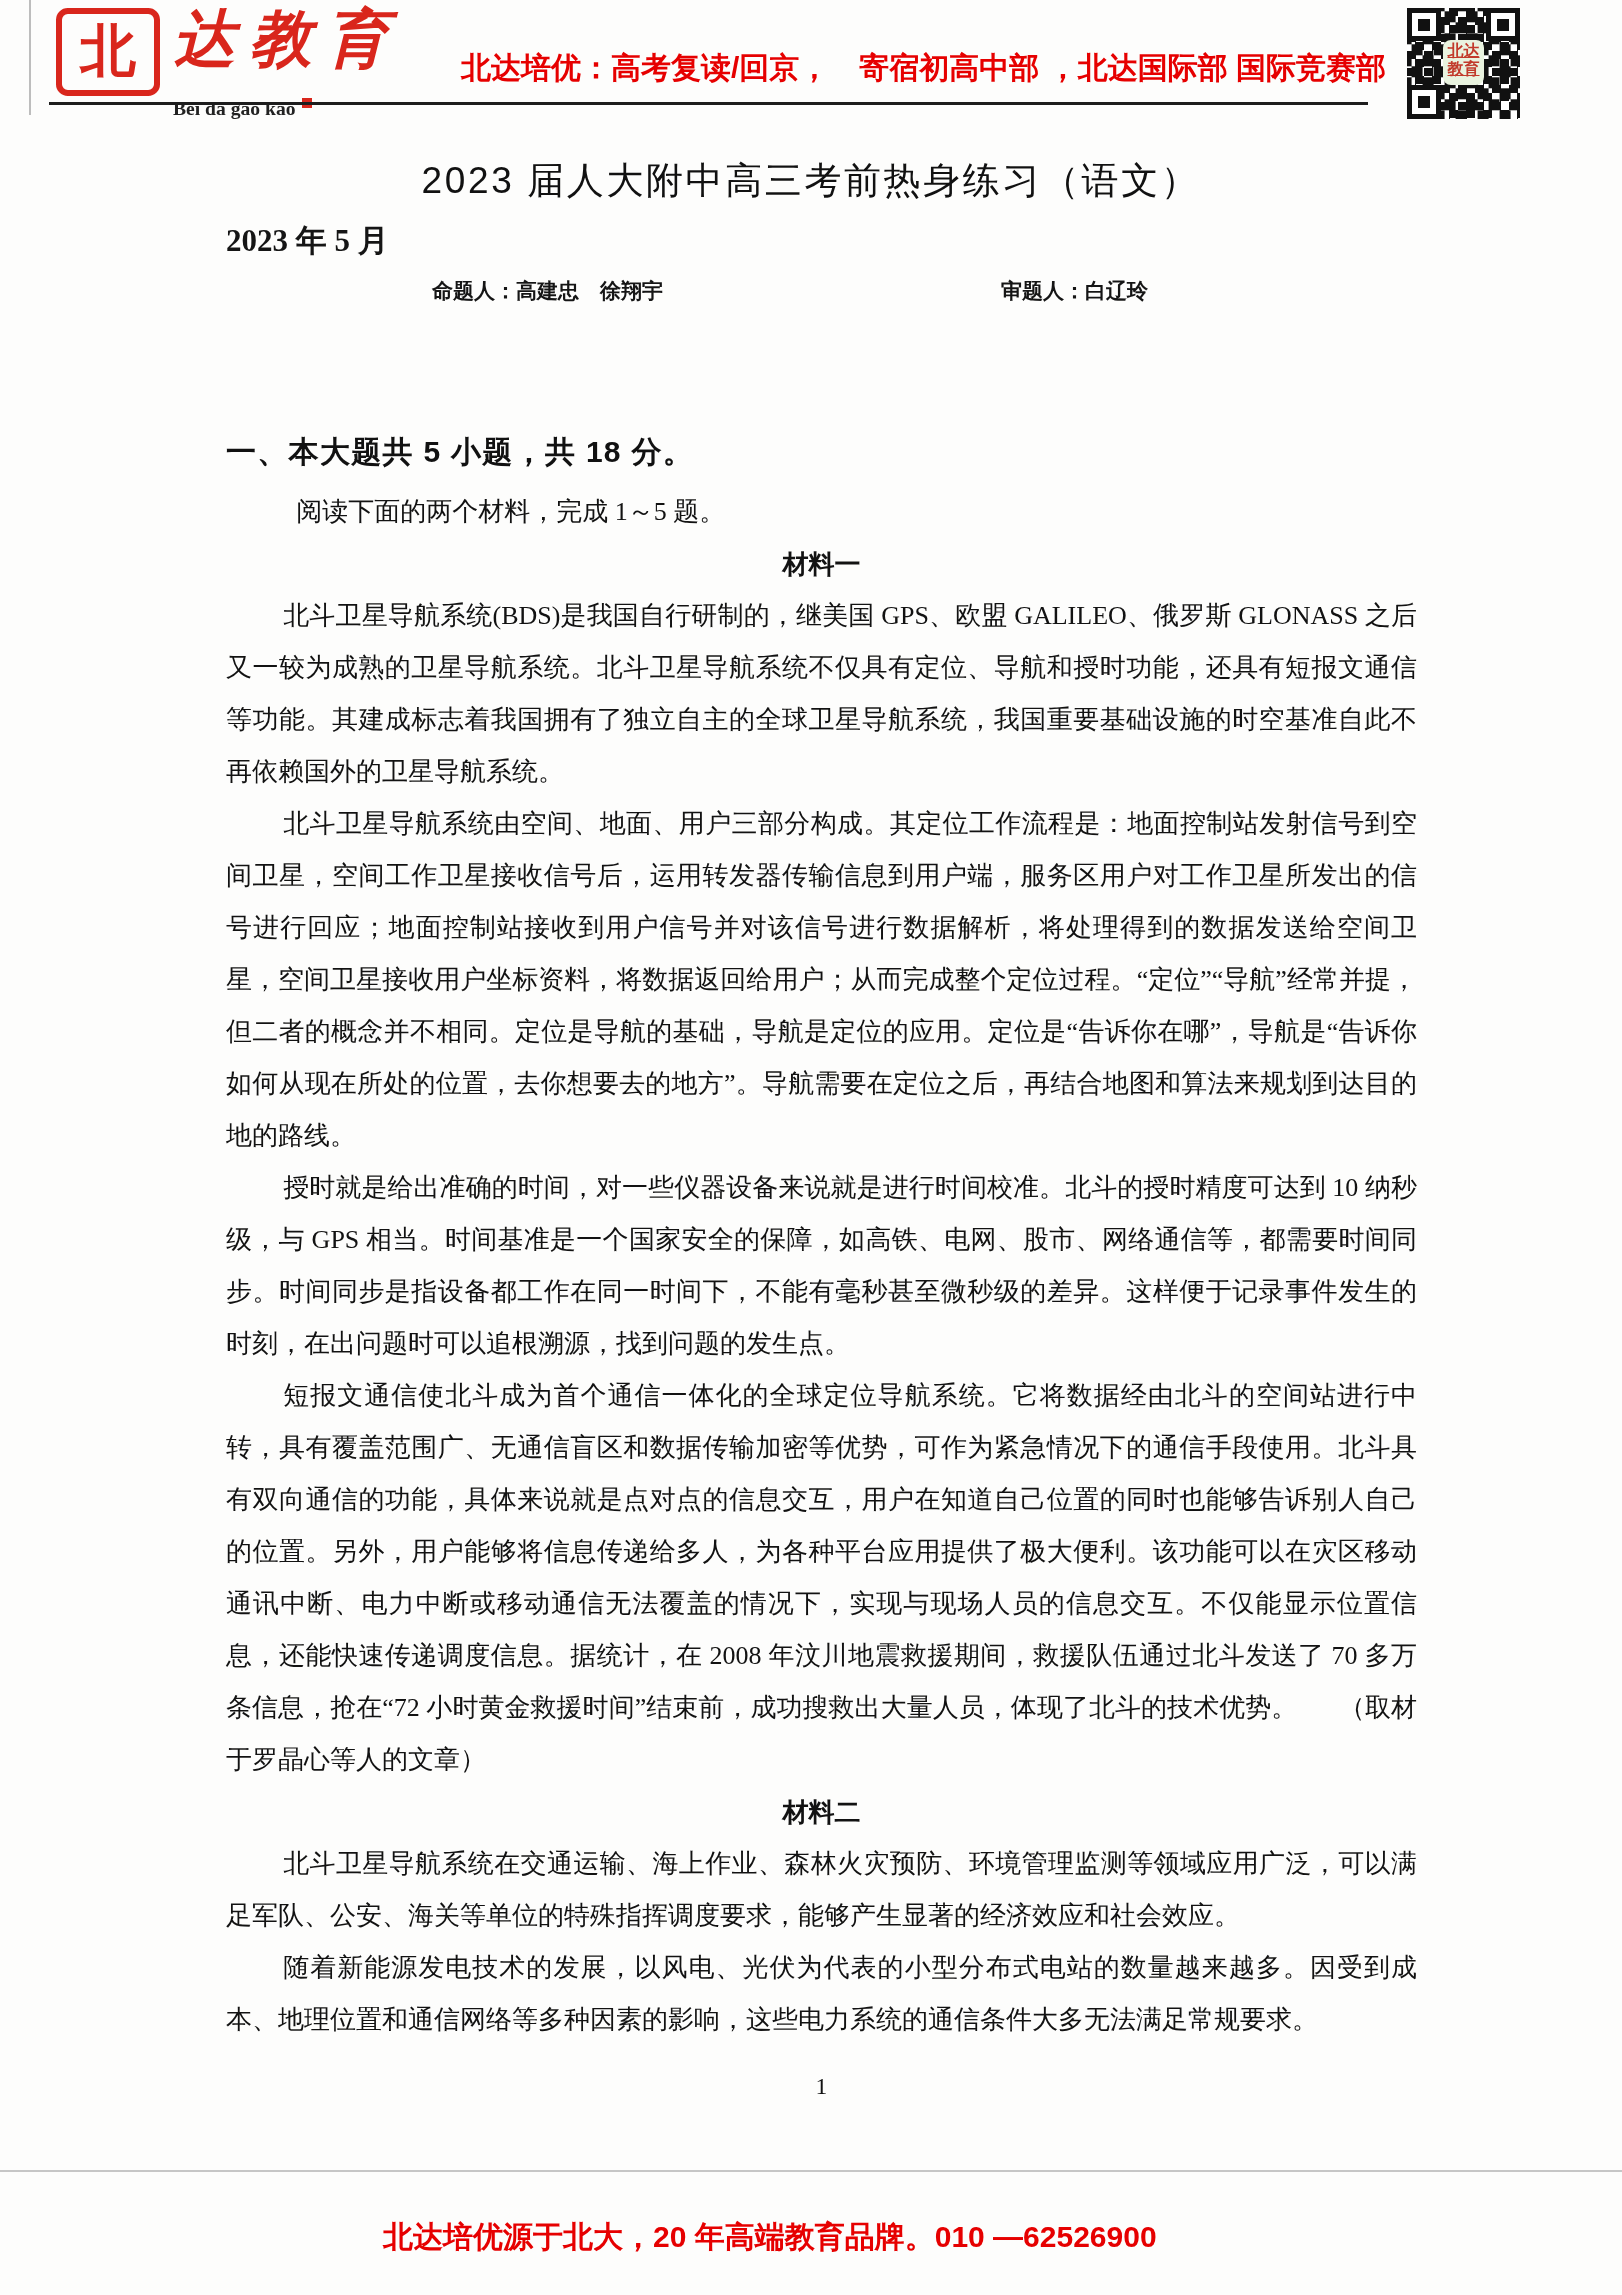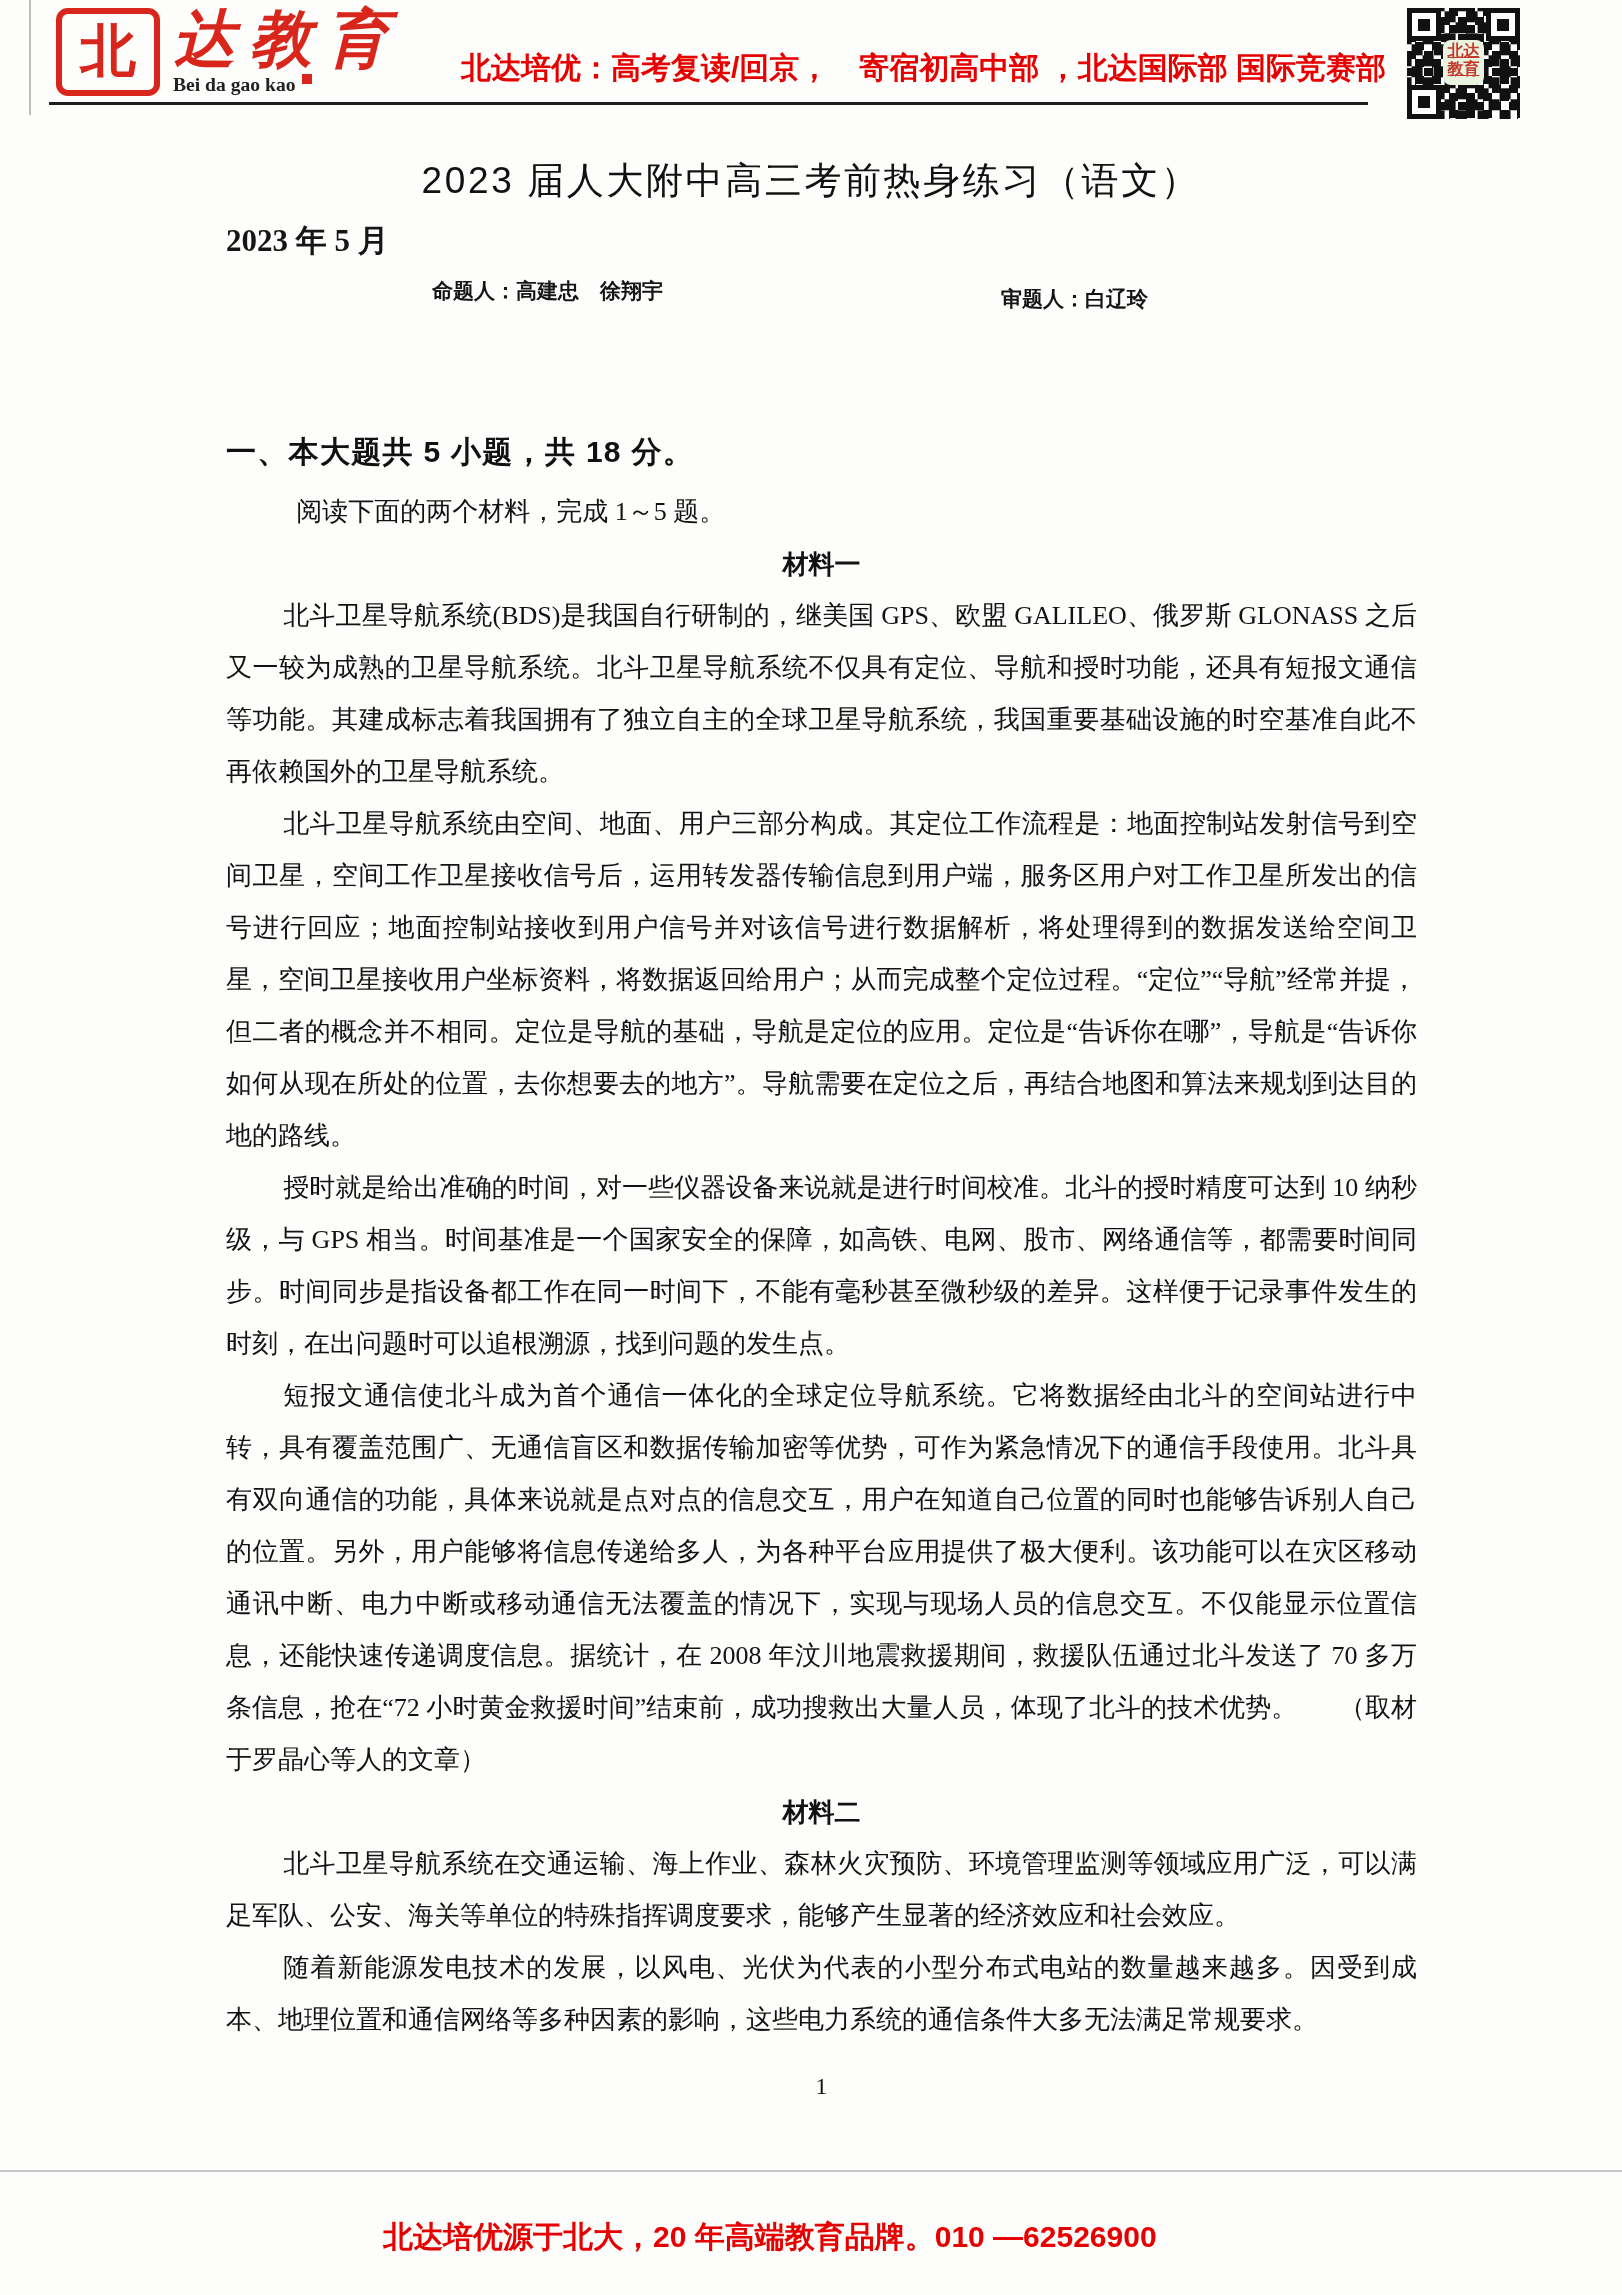--- a/index.html
+++ b/index.html
@@ -7,21 +7,21 @@
     position:relative;width:1622px;height:2295px;background:#fdfdfc;
     font-family:"Liberation Serif","DejaVu Serif",serif;color:#151515;overflow:hidden;
   }
   
   .logo{position:absolute;left:56px;top:7.9px;display:flex;gap:13px;align-items:flex-start;}
   .seal{
     width:92px;height:76px;border:6.5px solid #d9261c;border-radius:11.8px;
     display:flex;align-items:center;justify-content:center;flex:0 0 auto;
   }
   .seal-char{font-size:56px;font-weight:bold;color:#d9261c;font-family:"Liberation Serif",serif;}
-  .brand-col{display:flex;flex-direction:column;}
+  .brand-col{display:flex;flex-direction:column;gap:24px;}
   .brand-callig{
     font-size:62px;line-height:1.0;color:#d9261c;font-weight:bold;font-style:italic;
     letter-spacing:14.4px;font-family:"Liberation Serif",serif;
   }
   .brand-sub{margin-top:3.9px;font-size:19.6px;font-weight:bold;color:#222;display:flex;align-items:flex-start;gap:6.5px;}
   .brand-sq{width:10.5px;height:10.5px;background:#d9261c;display:inline-block;}
   .slogan{
     position:absolute;left:461px;top:48px;width:916px;
     font-size:30px;font-weight:bold;color:#e60000;white-space:nowrap;
     font-family:"Liberation Sans","DejaVu Sans",sans-serif;
@@ -46,21 +46,21 @@
   }
   
   .doc-title{
     position:absolute;left:0;top:156px;width:1622px;text-align:center;
     font-size:37px;font-weight:normal;color:#111;letter-spacing:2.6px;
     font-family:"Liberation Sans","DejaVu Sans",sans-serif;
   }
   .doc-date{position:absolute;left:226px;top:220px;width:1178px;text-align:left;font-size:31px;font-weight:bold;}
   .authors{position:absolute;left:226px;top:277px;width:1191px;height:39px;font-size:21px;font-weight:bold;}
   .authors .setters{position:absolute;left:206px;top:0;}
-  .authors .reviewer{position:absolute;left:775px;top:8px;}
+  .authors .reviewer{position:absolute;left:775px;top:0;}
   
   .notice{
     position:absolute;left:228px;top:313px;width:1165px;height:105px;border:2.6px solid #1a1a1a;
     box-sizing:border-box;padding:9.2px 14.4px 0 14.4px;font-size:23px;font-weight:bold;line-height:47px;
   }
   .notice div{white-space:nowrap;}
   
   .section-heading{
     position:absolute;left:226px;top:432px;font-size:30px;font-weight:bold;color:#111;
     font-family:"Liberation Sans","DejaVu Sans",sans-serif;letter-spacing:1.3px;

